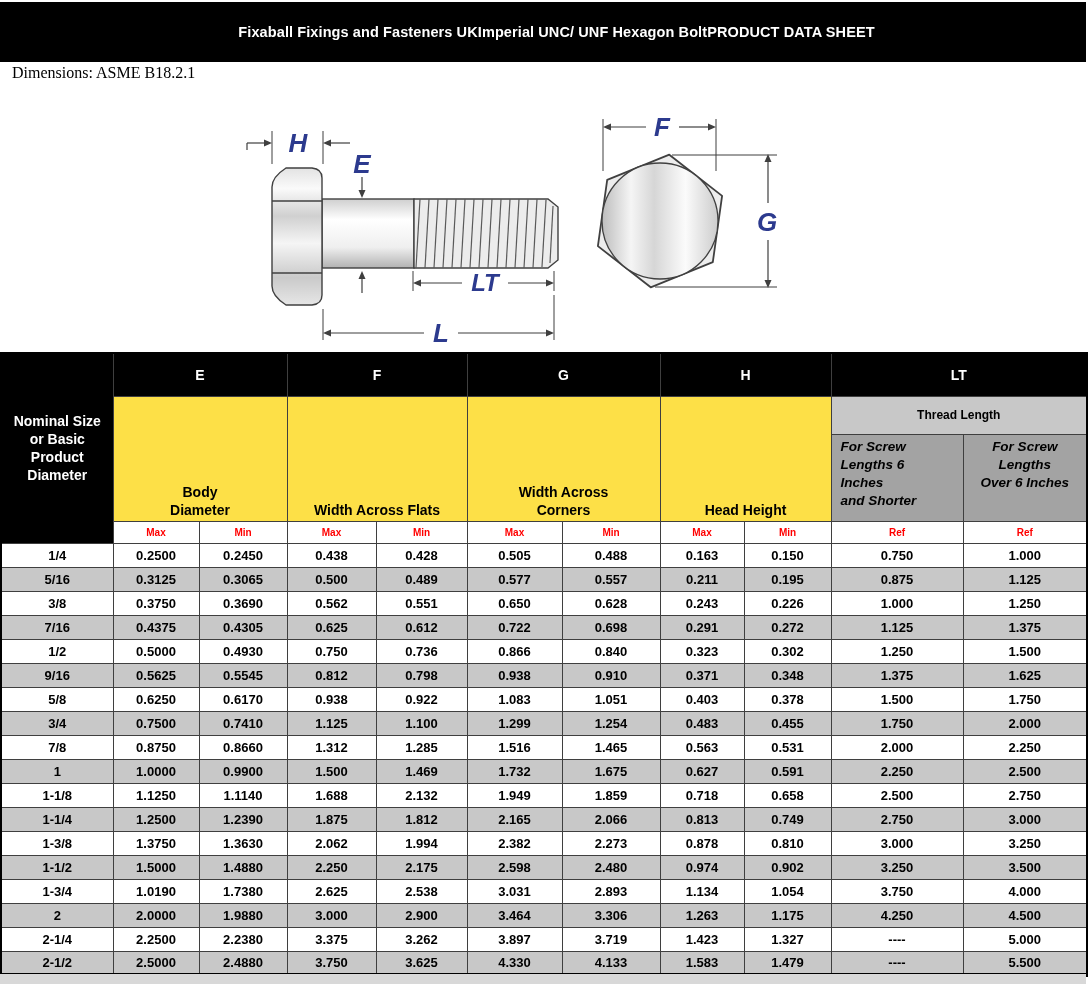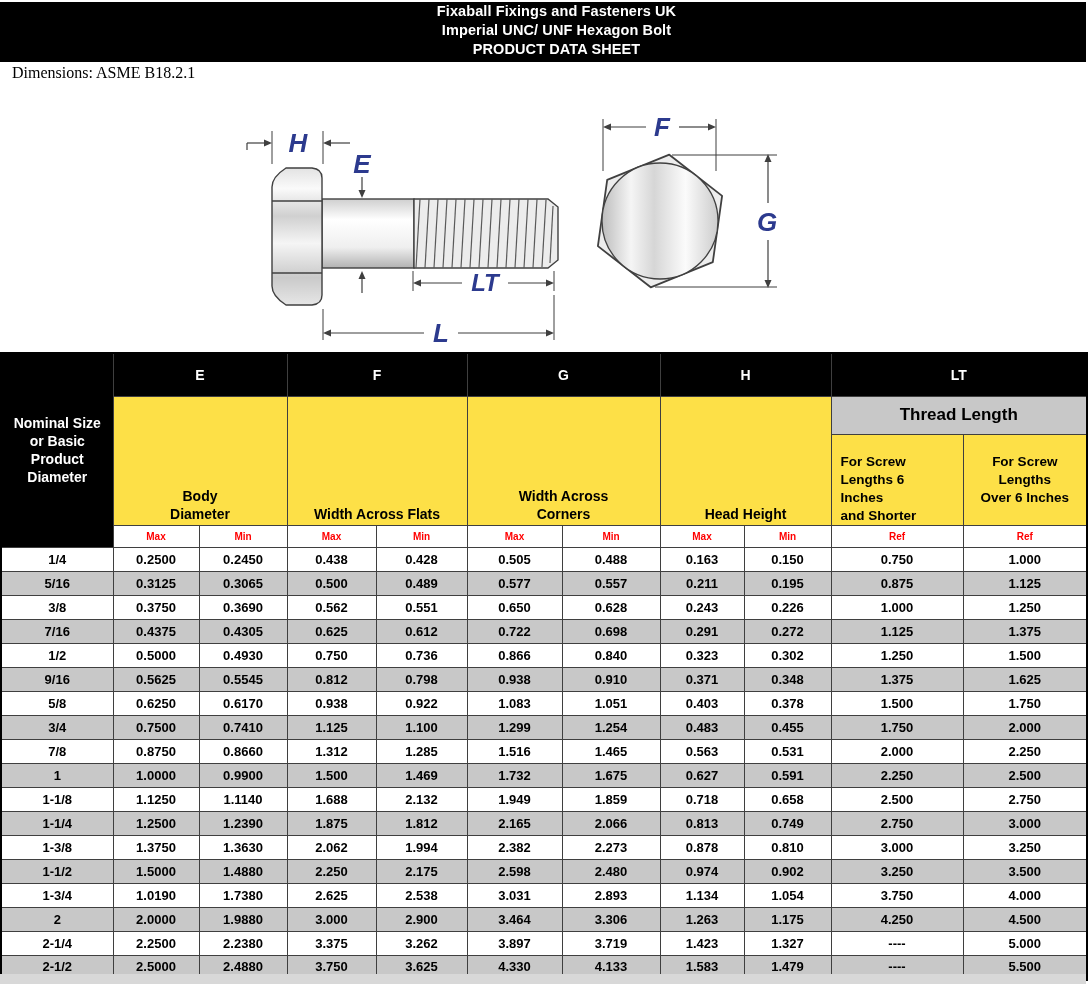--- a/index.html
+++ b/index.html
@@ -2,22 +2,22 @@
 <html><head>
 <meta charset="utf-8">
 <style>
   * { margin:0; padding:0; box-sizing:border-box; }
   body { background:#fff; font-family:"Liberation Sans", sans-serif; }
   .page { position:relative; width:1092px; height:984px; background:#fff; overflow:hidden; }
 
   
   .topbar {
     position:absolute; left:0; top:2px; width:1086px; height:60px;
-    background:#000; color:#fff; display:flex; flex-direction:column;
-    align-items:center; padding-left:27px;
+    background:#000; color:#fff; display:flex; 
+    align-items:center; justify-content:center;padding-left:27px;
   }
   .topbar div { font-size:14.5px; font-weight:bold; line-height:19px; letter-spacing:.1px; }
 
   .dims-note {
     position:absolute; left:12px; top:64px;
     font-family:"Liberation Serif", serif; font-size:16px; color:#000;
   }
 
   
   .diagram { position:absolute; left:0; top:85px; width:1092px; height:265px; }
@@ -34,24 +34,24 @@
   tr.hr2 { height:38px; }
   tr.hr3 { height:87px; }
   tr.hr4 { height:22px; }
 
   th.blackcell { background:#000; color:#fff; font-size:14px; }
   th.nominal   { background:#000; color:#fff; font-size:14px; line-height:18px; vertical-align:middle; }
   th.gname {
     background:#fde047; color:#000; font-size:14px; line-height:18px;
     vertical-align:bottom; padding-bottom:2px;
   }
-  th.tlen { background:#c8c8c8; color:#000; font-size:17px; vertical-align:middle; }
+  th.tlen { background:#c8c8c8; color:#000; font-size:12px; vertical-align:middle; }
   th.sub {
-    background:#fde047; color:#000; font-size:13.5px; line-height:18px;
-    vertical-align:top; padding-top:18px;
+    background:#a3a3a3; color:#000; font-size:13.5px; line-height:18px;
+    vertical-align:top; padding-top:3px;font-style:italic;
   }
   th.sub-left { text-align:left; padding-left:9px; }
   th.limit { background:#fff; color:#f00; font-size:10px; }
 
   tbody td { font-size:13px; height:24px; background:#fff; color:#000; }
   tbody tr:nth-child(even) td { background:#c8c8c8; }
 
   .bottom-strip { position:absolute; left:0; top:974px; width:1086px; height:10px; background:#d8d8d8; }
 </style>
 </head>

